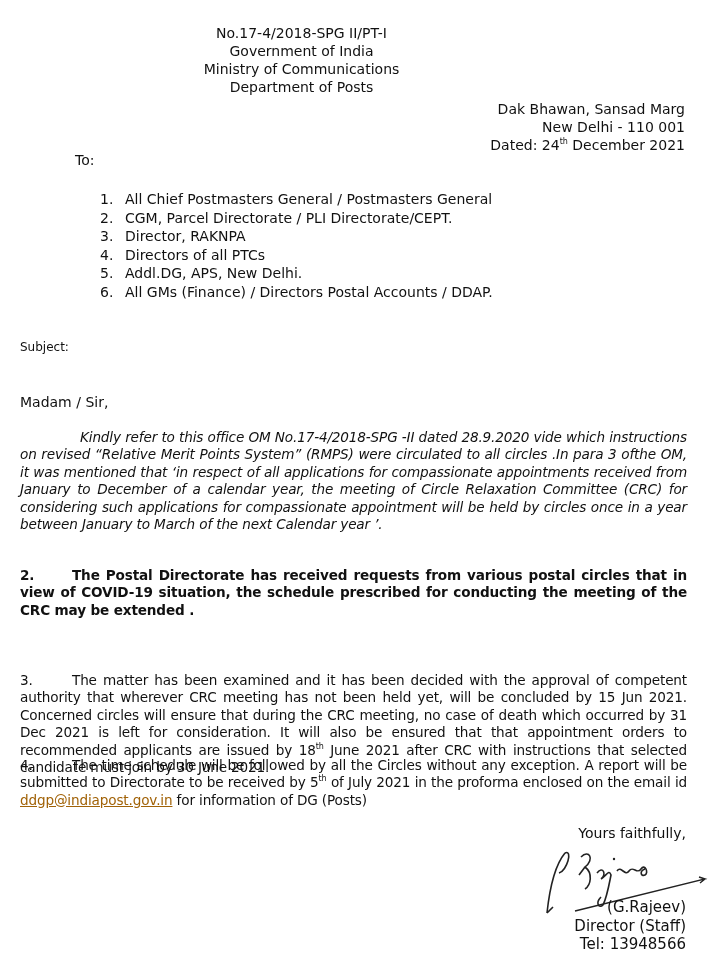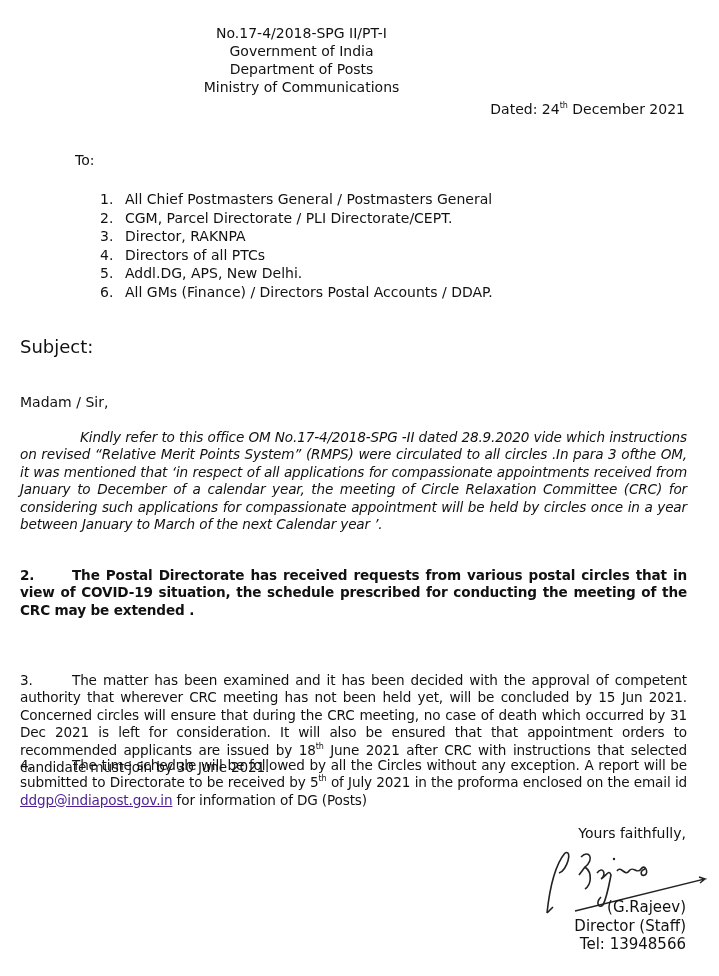--- a/index.html
+++ b/index.html
@@ -10,42 +10,44 @@
   }
   .abs { position:absolute; }
   .center-block { left:0; width:603px; text-align:center; }
   .header-line { font-size:14px; line-height:18px; }
   .right-block { right:34px; text-align:right; font-size:14px; line-height:18px; }
   sup { font-size:8px; line-height:0; vertical-align:super; }
   .to-label { left:75px; top:152px; font-size:14px; }
   .recipients { left:100px; top:190px; font-size:14px; line-height:18.6px; }
   .recipients .row { display:flex; }
   .recipients .num { width:25px; }
-  .subject { left:20px; top:337px; width:670px; display:flex; font-size:18px; line-height:20px; }
+  .subject { left:20px; top:337px; width:670px; display:flex; font-size:12px; line-height:20px; }
   .subject .lbl { width:75px; flex:none; }
   .salutation { left:20px; top:394px; font-size:14px; }
   .para { left:20px; width:667px; text-align:justify; font-size:13.6px; line-height:17.4px; letter-spacing:-0.15px; }
   .para .pnum { display:inline-block; width:52px; }
   .para .indent { display:inline-block; width:60px; }
-  a.email { color:#4c1d95; text-decoration:underline; }
+  a.email { color:#a16207; text-decoration:underline; }
   .closing { right:33px; top:825px; font-size:14px; }
   .sign-block { right:33px; top:898px; text-align:right; font-size:15px; line-height:18.5px; }
   .signature { left:545px; top:845px; }
 </style>
 </head>
 <body>
 
 <div class="abs center-block header-line" style="top:24px;">
   <div>No.17-4/2018-SPG II/PT-I</div>
   <div>Government of India</div>
+  <div>Ministry of Communications</div>
   <div>Department of Posts</div>
-  <div>Ministry of Communications</div>
 </div>
 
 <div class="abs right-block" style="top:100px;">
+  <div>Dak Bhawan, Sansad Marg</div>
+  <div>New Delhi - 110 001</div>
   <div><span>Dated: 24</span><sup>th</sup><span> December 2021</span></div>
 </div>
 
 <div class="abs to-label">To:</div>
 
 <div class="abs recipients">
   <div class="row">
       <span class="num">1.</span>
       <span>All Chief Postmasters General / Postmasters General</span>
     </div>

